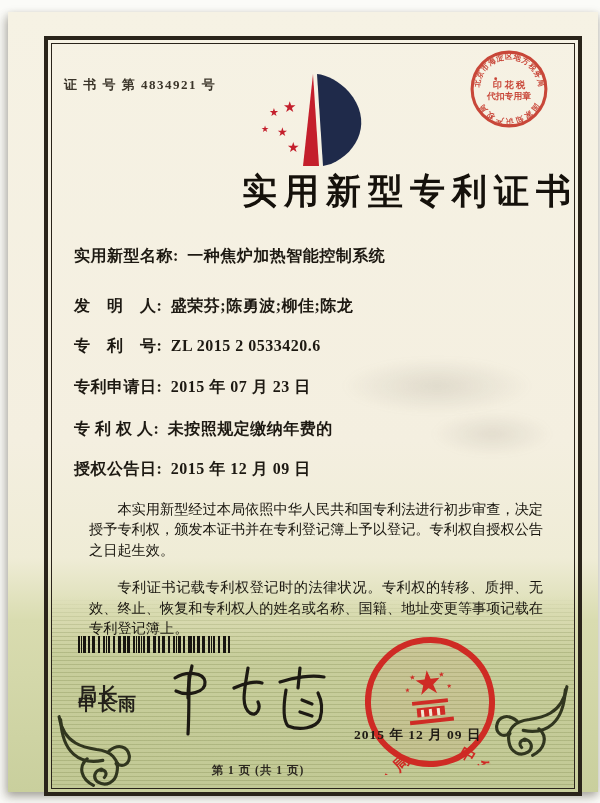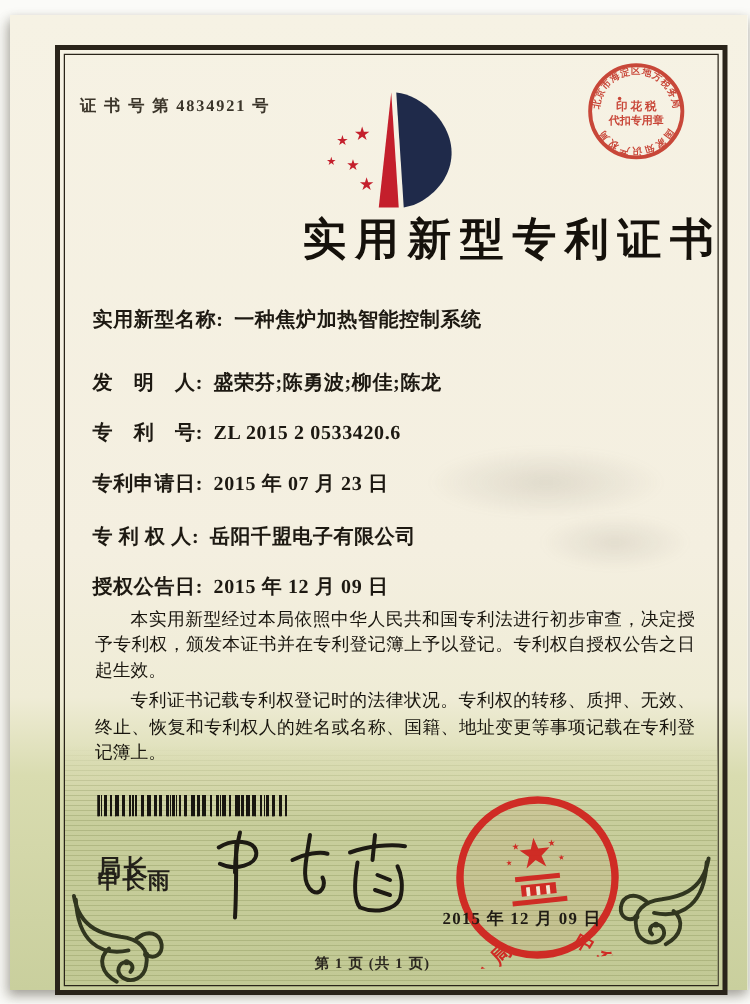--- a/index.html
+++ b/index.html
@@ -43,42 +43,42 @@
   }
   .fields{position:absolute;left:26px;top:0;right:20px;}
   .field{position:absolute;left:0;font-size:16px;font-weight:600;color:#1d1912;letter-spacing:.5px;white-space:nowrap;}
   .field .lab{margin-right:4px;}
   .f-name{top:206px;} .f-inv{top:256px;} .f-pat{top:296px;}
   .f-app{top:337px;} .f-own{top:379px;} .f-grant{top:419px;}
   .paras{
     position:absolute;left:24px;right:18px;top:442px;
     font-size:14.2px;line-height:1.44;color:#18150e;text-align:justify;font-weight:500;
   }
-  .paras p{margin:4px;text-indent:2em;}
+  .paras p{margin:17px;text-indent:2em;}
   .barcode{
     position:absolute;left:30px;top:596px;width:152px;height:17px;
     background:
       repeating-linear-gradient(90deg,#17150f 0 2px,transparent 2px 5px),
       repeating-linear-gradient(90deg,#17150f 0 1px,transparent 1px 7px),
       repeating-linear-gradient(90deg,transparent 0 3px,#17150f 3px 4px,transparent 4px 11px);
   }
   .director-title{position:absolute;left:30px;top:642px;font-size:19px;font-weight:700;color:#23201a;letter-spacing:2px;text-align:center;}
   .director-name{position:absolute;left:30px;top:652px;font-size:18px;font-weight:700;color:#23201a;letter-spacing:2px;}
   .signature{position:absolute;left:112px;top:618px;width:180px;height:84px;}
   .seal{position:absolute;left:314px;top:594px;width:136px;height:136px;transform:rotate(-6deg);opacity:.95;}
   .seal-date{
     position:absolute;left:306px;top:686px;width:170px;font-size:13.5px;font-weight:700;
     color:#201c15;letter-spacing:1px;
   }
   .ornament{position:absolute;width:78px;height:78px;}
   .orn-left{left:8px;top:672px;transform:scaleX(-1);}
   .orn-right{left:444px;top:642px;}
   .footer{
     position:absolute;left:0;top:723px;width:420px;text-align:center;
-    font-size:11.5px;color:#2c2820;letter-spacing:1px;font-weight:600;padding-left:40px;
+    font-size:11.5px;color:#2c2820;letter-spacing:1px;font-weight:600;
   }
   .bleed{position:absolute;border-radius:50%;filter:blur(3px);pointer-events:none;}
   .bleed1{left:294px;top:318px;width:190px;height:56px;background:radial-gradient(closest-side,rgba(120,112,98,.16),transparent);}
   .bleed2{left:384px;top:372px;width:120px;height:44px;background:radial-gradient(closest-side,rgba(120,112,98,.14),transparent);}
   .stamp-red{fill:#c5392b;}
   .seal-red{fill:#d0231f;}
 </style>
 </head>
 <body>
 
@@ -132,21 +132,21 @@
       <div class="field f-pat">
         <span class="lab">专　利　号:</span>
         <span>ZL 2015 2 0533420.6</span>
       </div>
       <div class="field f-app">
         <span class="lab">专利申请日:</span>
         <span>2015 年 07 月 23 日</span>
       </div>
       <div class="field f-own">
         <span class="lab">专 利 权 人:</span>
-        <span>岳阳千盟电子有限公司</span>
+        <span>未按照规定缴纳年费的</span>
       </div>
       <div class="field f-grant">
         <span class="lab">授权公告日:</span>
         <span>2015 年 12 月 09 日</span>
       </div>
     </div>
 
     <div class="paras">
       <p>本实用新型经过本局依照中华人民共和国专利法进行初步审查，决定授予专利权，颁发本证书并在专利登记簿上予以登记。专利权自授权公告之日起生效。</p>
       <p>专利证书记载专利权登记时的法律状况。专利权的转移、质押、无效、终止、恢复和专利权人的姓名或名称、国籍、地址变更等事项记载在专利登记簿上。</p>

